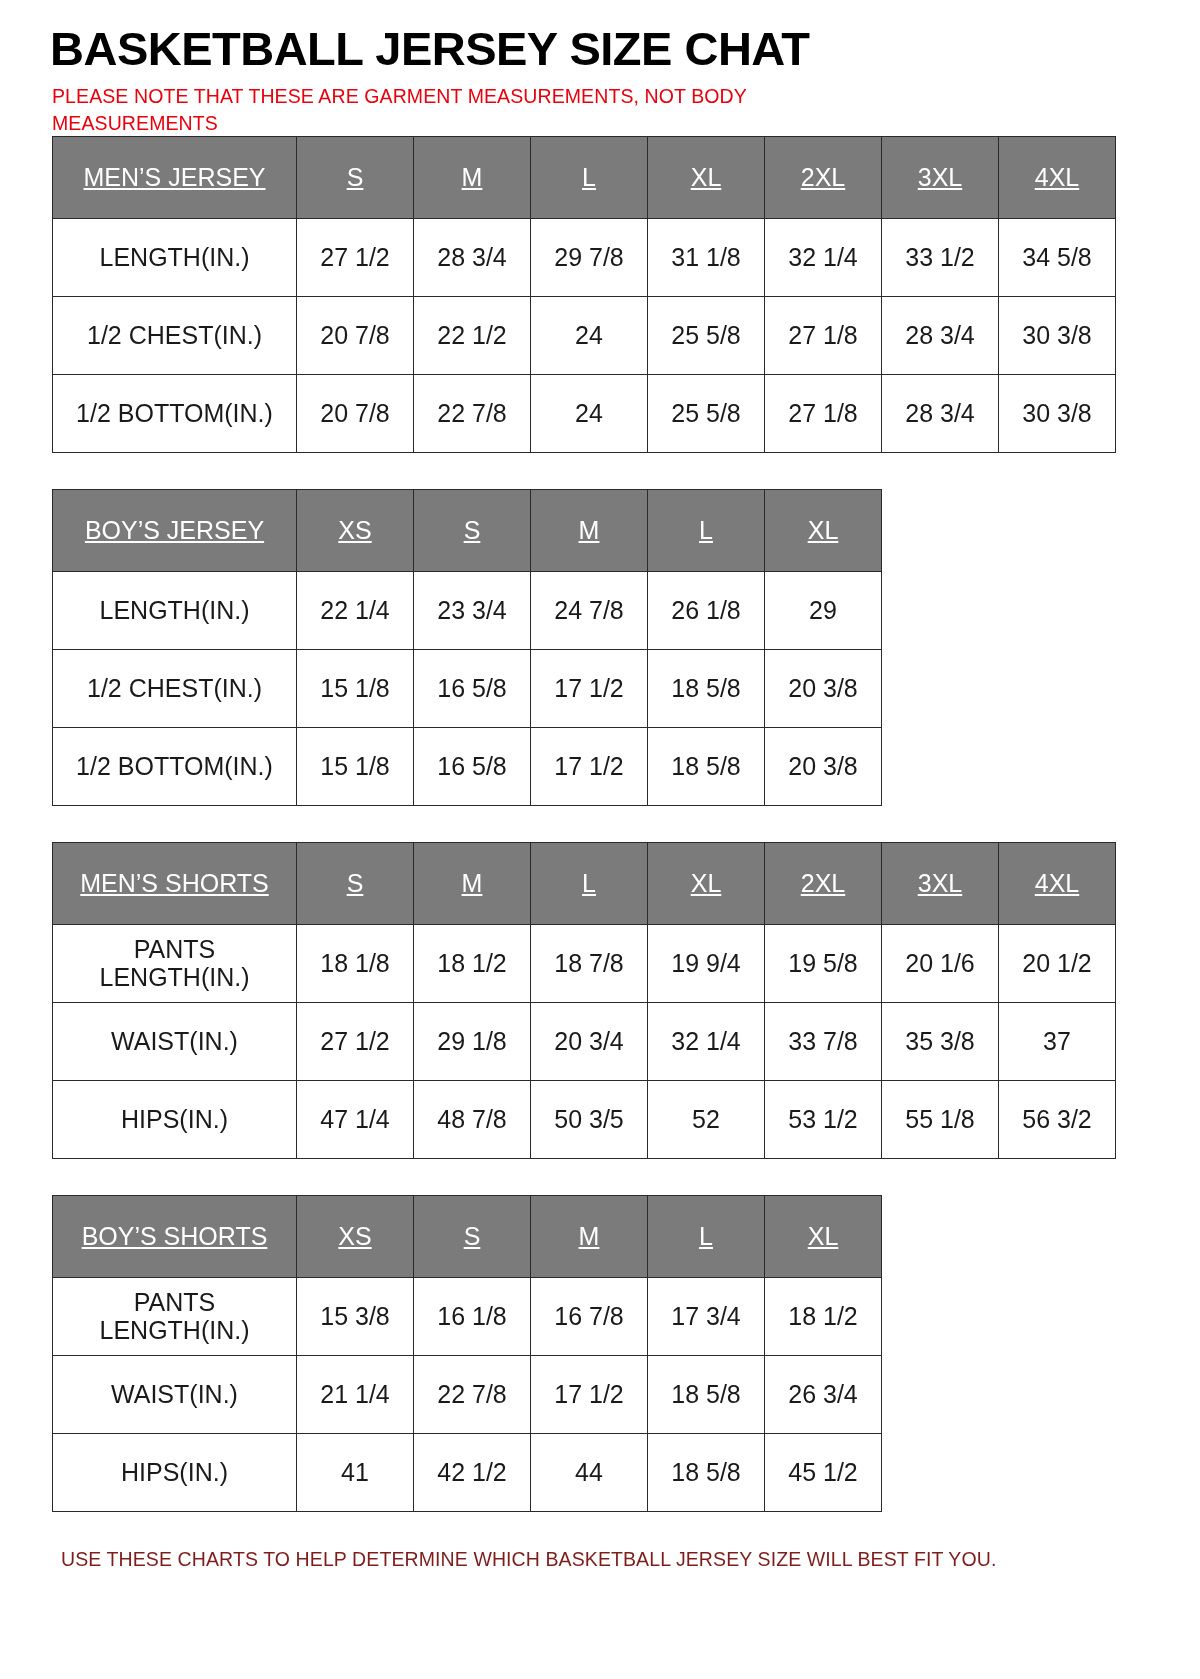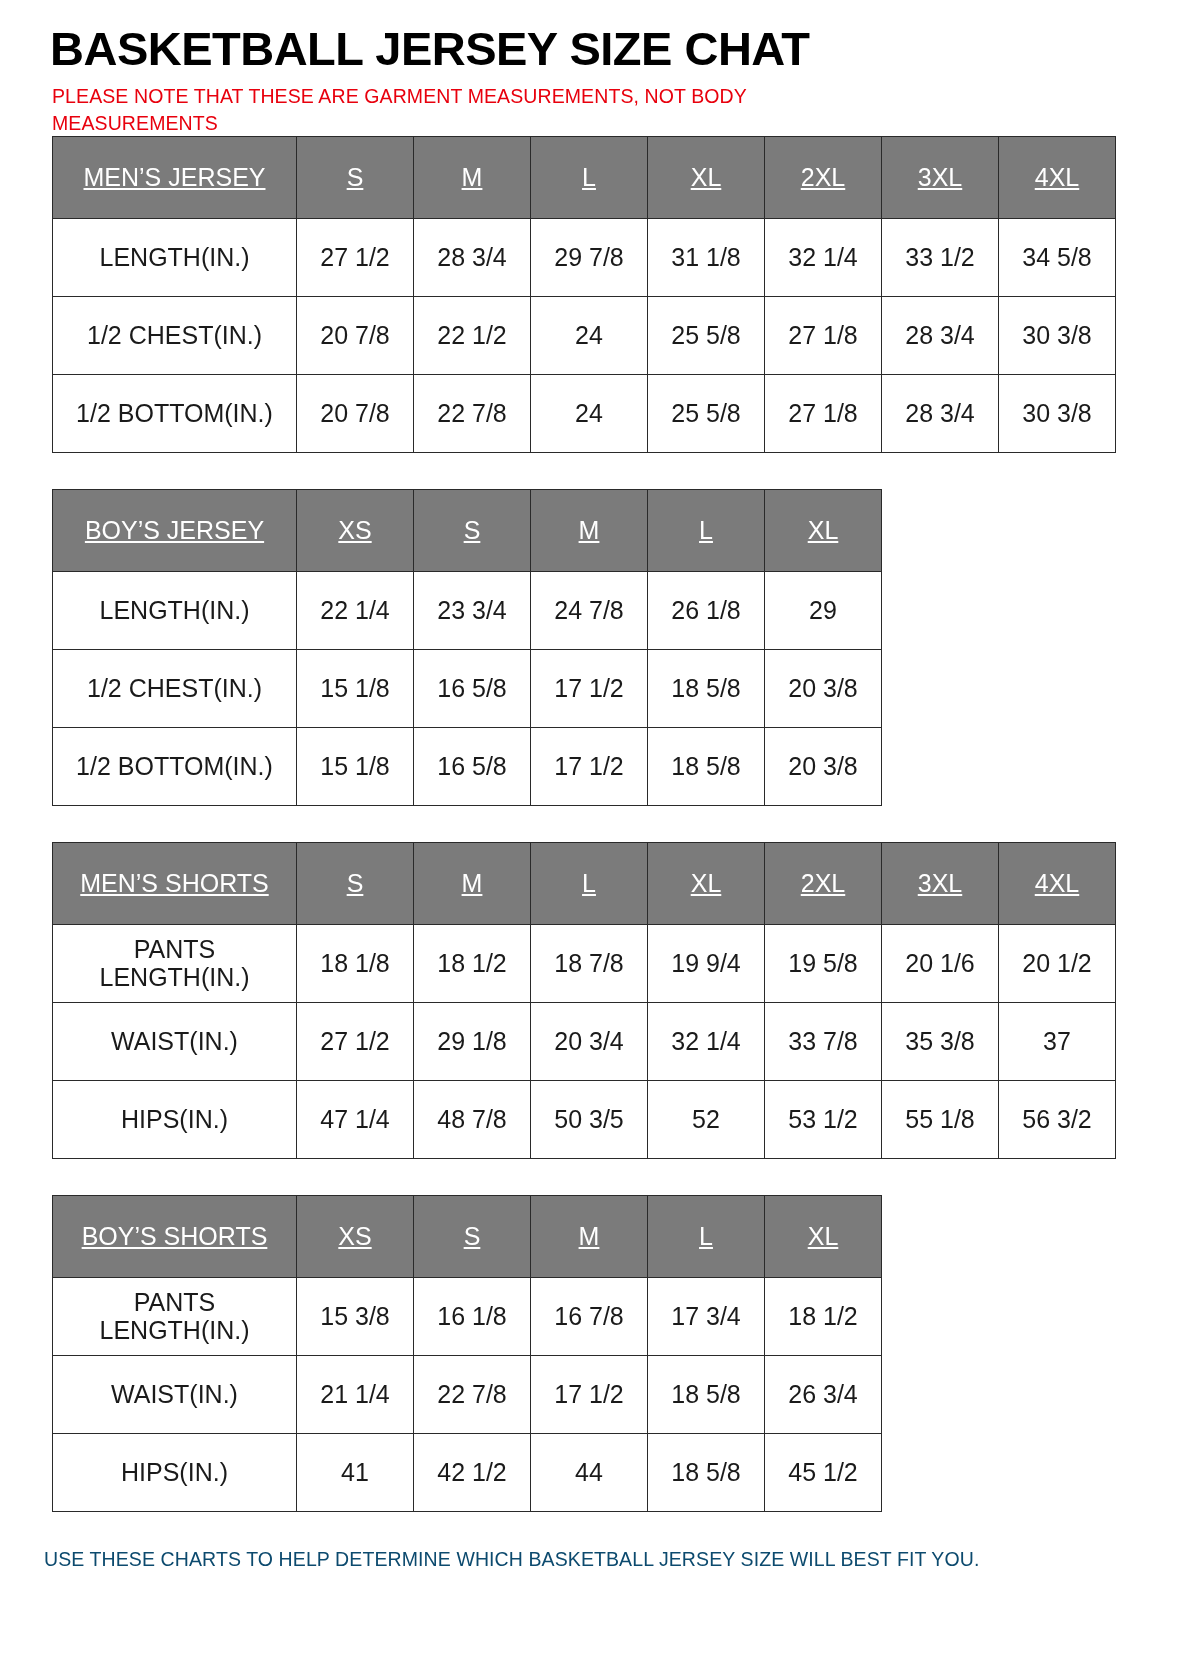--- a/index.html
+++ b/index.html
@@ -67,23 +67,23 @@
     font-size: 25.5px;
     padding: 0 6px;
   }
   .two-line {
     line-height: 1.12;
   }
   
   col.c0 { width: 244px; }
   col.cx  { width: 117px; }
   .footer {
-    color: #0c4a6e;
+    color: #7f1d1d;
     font-size: 19.5px;
-    margin: 6px 0 0 2px;
+    margin: 6px 0 0 19px;
     letter-spacing: 0.1px;
     white-space: nowrap;
   }
 </style>
 </head>
 <body>
 
 <div class="page">
 
   <div class="title">BASKETBALL JERSEY SIZE CHAT</div>

